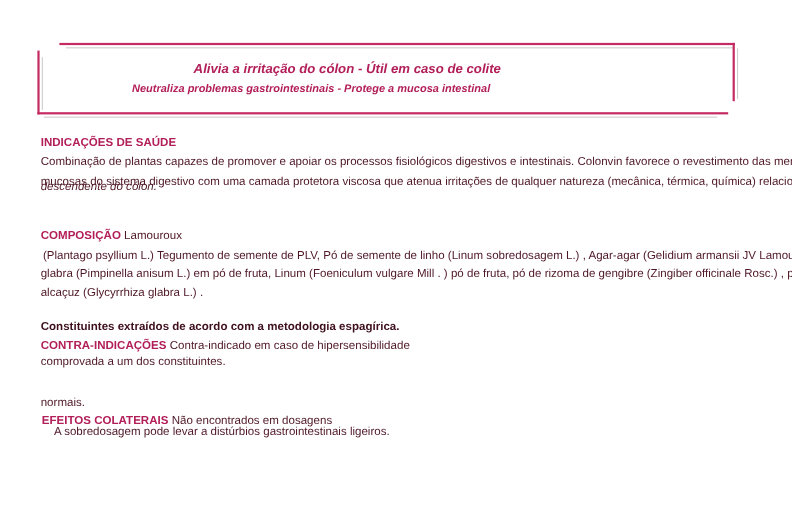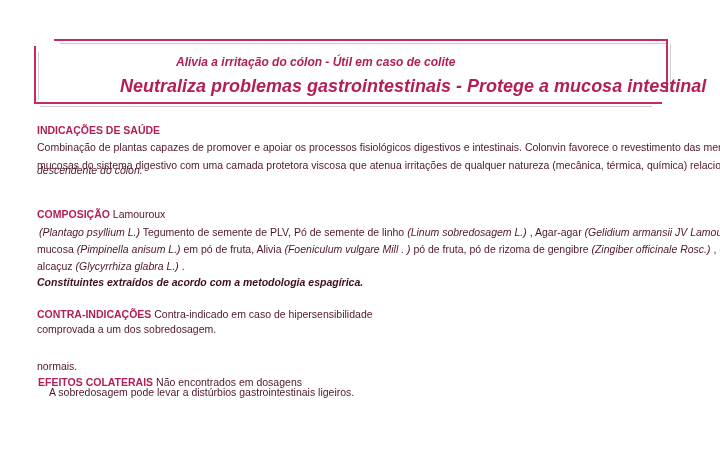--- a/index.html
+++ b/index.html
@@ -4,24 +4,24 @@
 <style>
   html, body { margin: 0; padding: 0; }
   body {
     width: 720px; height: 468px; background: #ffffff; position: relative; overflow: hidden;
     font-family: "Liberation Sans", sans-serif; color: #4e1726;
   }
   .frame-line { position: absolute; background: #c62a62; }
   .frame-shadow { position: absolute; background: #a8a0a6; opacity: 0.55; }
   .banner-text { position: absolute; color: #b21e58; font-weight: bold; font-style: italic; white-space: nowrap; }
   #tagline1 { left: 176px; top: 55px; font-size: 12px; }
-  #tagline2 { left: 120px; top: 76px; font-size: 18px; }
+  #tagline2 { left: 120px; top: 76px; font-size: 10px; }
   .line { position: absolute; left: 37px; font-size: 10.5px; white-space: nowrap; line-height: 13px; }
   .hdr { color: #b21e58; font-weight: bold; }
-  .sci { font-style: italic; }
+  .sci { }
   .strong { font-weight: bold; color: #3e0f1c; }
 </style>
 </head>
 <body>
 
 <div>
   <div class="frame-shadow" style="left:60px; top:43px; width:608px; height:1px;"></div>
   <div class="frame-line" style="left:54px; top:39px; width:614px; height:2px;"></div>
   <div class="frame-line" style="left:666px; top:39px; width:2px; height:53px;"></div>
   <div class="frame-shadow" style="left:670px; top:44px; width:1px; height:46px;"></div>
@@ -38,26 +38,26 @@
   <span class="hdr">INDICAÇÕES DE SAÚDE</span>
 </div>
 <div class="line" style="top:141px;">Combinação de plantas capazes de promover e apoiar os processos fisiológicos digestivos e intestinais. Colonvin favorece o revestimento das membranas</div>
 <div class="line" style="top:159px;">mucosas do sistema  digestivo com uma camada protetora viscosa que atenua irritações de qualquer natureza (mecânica, térmica, química) relacionadas ao trato</div>
 <div class="line" style="top:164px;font-style:italic;">descendente do cólon.</div>
 
 <div class="line" style="top:208px;">
   <span class="hdr">COMPOSIÇÃO</span><span> Lamouroux</span>
 </div>
 <div class="line" style="top:226px; left:39px;"><span class="sci">(Plantago psyllium L.)</span><span> Tegumento de semente de PLV, Pó de semente de linho </span><span class="sci">(Linum sobredosagem L.)</span><span> , Agar-agar </span><span class="sci">(Gelidium armansii JV Lamouroux)</span></div>
-<div class="line" style="top:243px;"><span>mucosa </span><span class="sci">(Pimpinella anisum L.)</span><span> em pó de fruta, Alivia </span><span class="sci">(Foeniculum vulgare Mill . )</span><span> pó de fruta, pó de rizoma de gengibre </span><span class="sci">(Zingiber officinale Rosc.)</span><span> , pó de raiz de</span></div>
+<div class="line" style="top:243px;"><span>glabra </span><span class="sci">(Pimpinella anisum L.)</span><span> em pó de fruta, Linum </span><span class="sci">(Foeniculum vulgare Mill . )</span><span> pó de fruta, pó de rizoma de gengibre </span><span class="sci">(Zingiber officinale Rosc.)</span><span> , pó de raiz de</span></div>
 <div class="line" style="top:260px;text-align:right;"><span>alcaçuz </span><span class="sci">(Glycyrrhiza glabra L.)</span><span> .</span></div>
-<div class="line strong" style="top:276px;font-style:italic;">Constituintes extraídos de acordo com a metodologia espagírica.</div>
+<div class="line strong" style="top:291px;">Constituintes extraídos de acordo com a metodologia espagírica.</div>
 
 <div class="line" style="top:308px;">
   <span class="hdr">CONTRA-INDICAÇÕES</span><span> Contra-indicado em caso de hipersensibilidade</span>
 </div>
-<div class="line" style="top:323px;">comprovada a um dos sobredosagem.</div>
+<div class="line" style="top:323px;">comprovada a um dos constituintes.</div>
 
 <div class="line" style="top:376px; left:38px;">
   <span class="hdr">EFEITOS COLATERAIS</span><span> Não encontrados em dosagens</span>
 </div>
 <div class="line" style="top:360px;">normais.</div>
 <div class="line" style="top:386px;margin-left:12px;">A sobredosagem pode levar a distúrbios gastrointestinais ligeiros.</div>
 
 </body></html>

